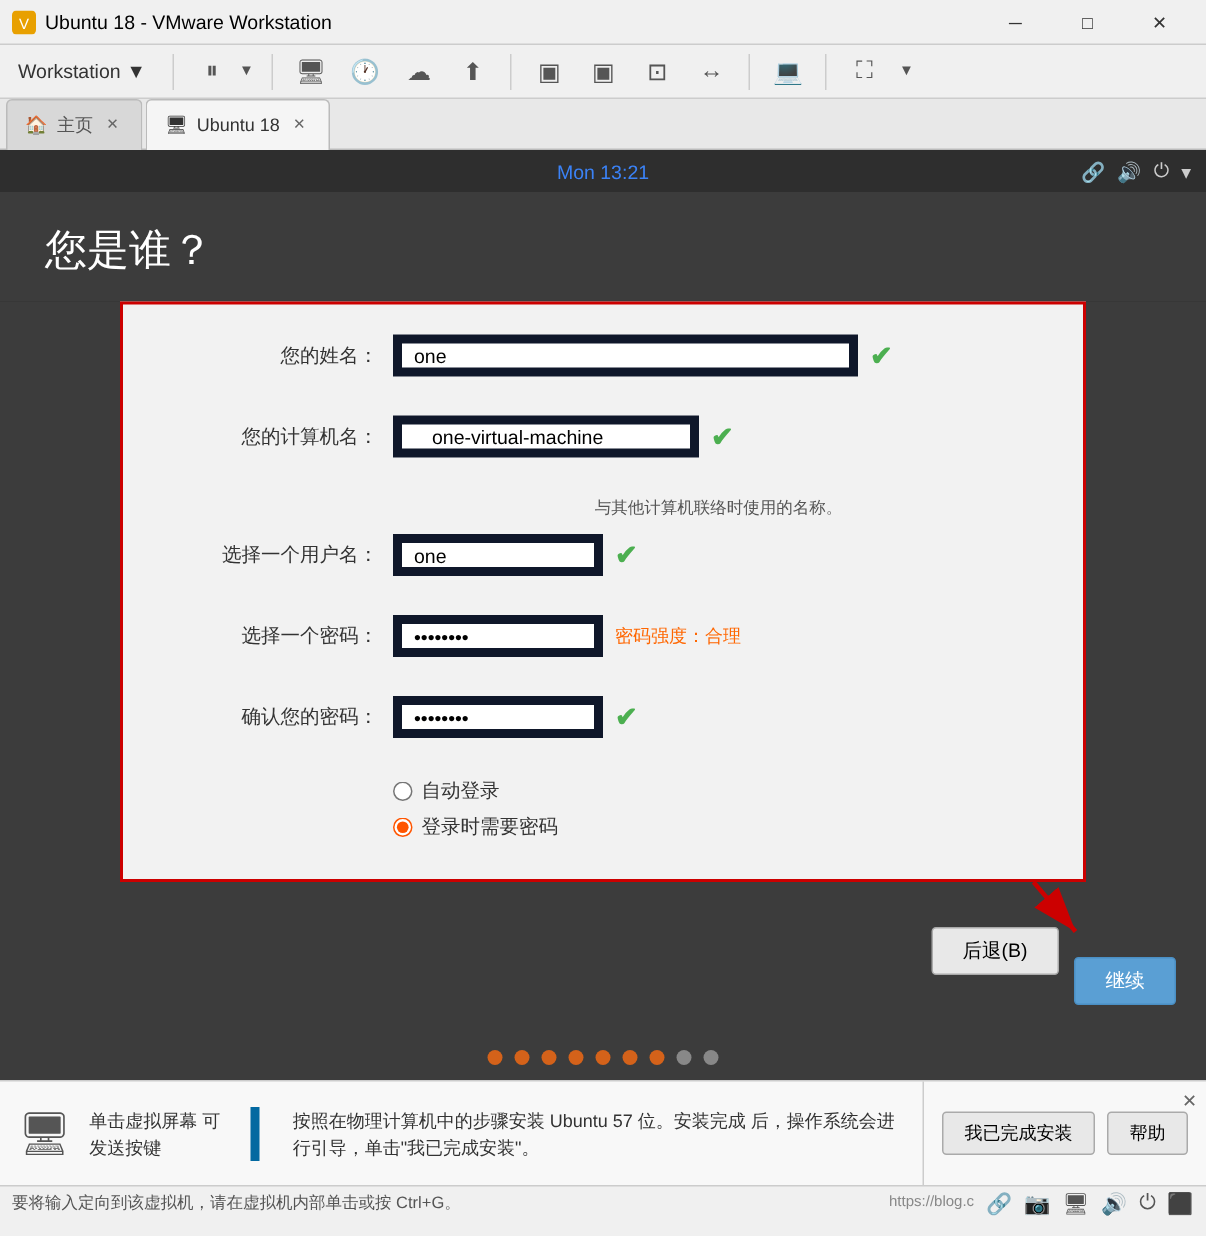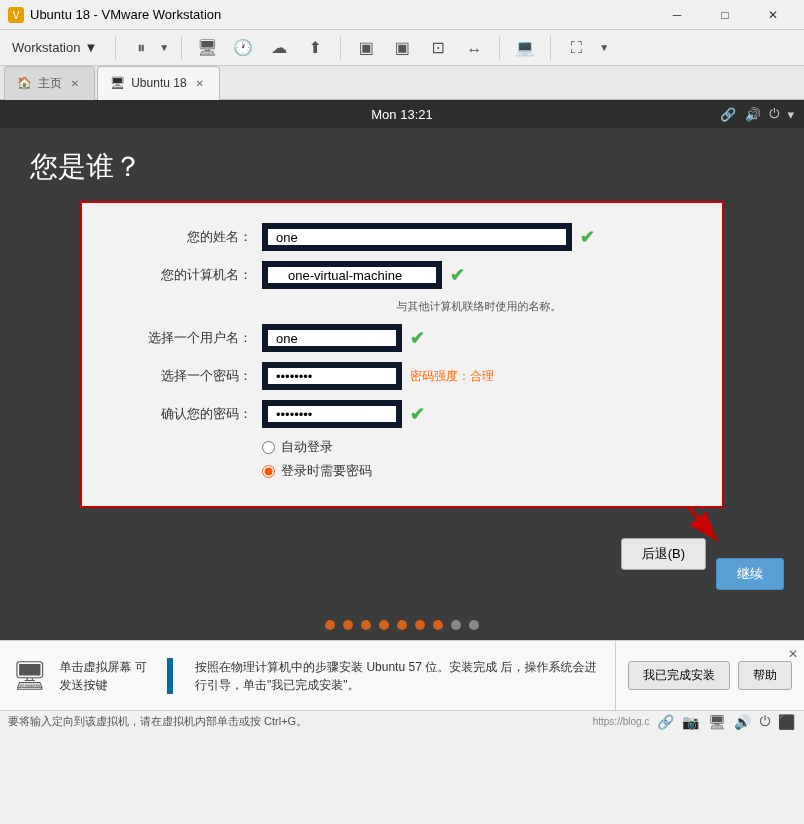--- a/index.html
+++ b/index.html
@@ -61,37 +61,37 @@
     .vm-area {
       background: #2b2b2b;
       display: flex; flex-direction: column;
     }
     
     .ubuntu-topbar {
       background: #2e2e2e; height: 28px; display: flex;
       align-items: center; justify-content: center;
       position: relative;
     }
-    .ubuntu-topbar-time { color: #ffffff; font-size: 13px; }
+    .ubuntu-topbar-time { color: #3b82f6; font-size: 13px; }
     .ubuntu-topbar-right {
       position: absolute; right: 10px; display: flex; gap: 8px; align-items: center;
     }
     .ubuntu-topbar-icon { color: #ccc; font-size: 13px; cursor: pointer; }
     .ubuntu-header {
       background: #3c3c3c; padding: 20px 30px 15px 30px;
     }
     .ubuntu-header-title { color: #fff; font-size: 28px; font-weight: 300; }
 
     
     .form-container {
       background: #f2f2f2; margin: 0 80px; padding: 20px 30px 20px 30px;
       border: 2px solid #cc0000;
     }
     .form-row {
-      display: flex; align-items: center; margin-bottom: 10px;
+      display: flex; align-items: center; margin-bottom: 26px;
     }
     .form-label {
       text-align: right; min-width: 140px; margin-right: 10px;
       font-size: 13px; color: #333;
     }
     .form-input {
       height: 28px; padding: 4px 8px; font-size: 13px;
       border: 6px solid #0f172a; background: #fff; outline: none;
     }
     .checkmark { color: #4caf50; font-size: 18px; margin-left: 8px; font-weight: bold; }
@@ -238,21 +238,21 @@
     <div class="form-container">
 
       <div class="form-row">
         <label class="form-label">您的姓名：</label>
         <input type="text" class="form-input" style="width: 310px;" value="one">
         <span class="checkmark">✔</span>
       </div>
 
       <div class="form-row">
         <label class="form-label">您的计算机名：</label>
-        <input type="text" class="form-input" style="width: 180px; padding-left: 20px;" value="one-virtual-machine">
+        <input type="text" class="form-input" style="width: 204px; padding-left: 20px;" value="one-virtual-machine">
         <span class="checkmark">✔</span>
       </div>
 
       <div class="form-row" style="margin-bottom:10px;justify-content:center;">
         <div style="min-width:150px;"></div>
         <span class="hint-text">与其他计算机联络时使用的名称。</span>
       </div>
 
       <div class="form-row">
         <label class="form-label">选择一个用户名：</label>

